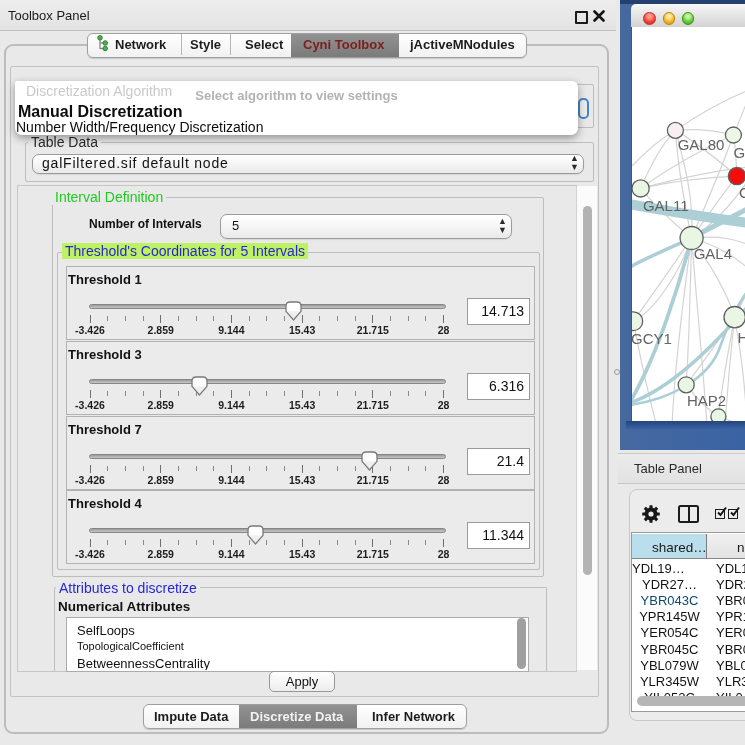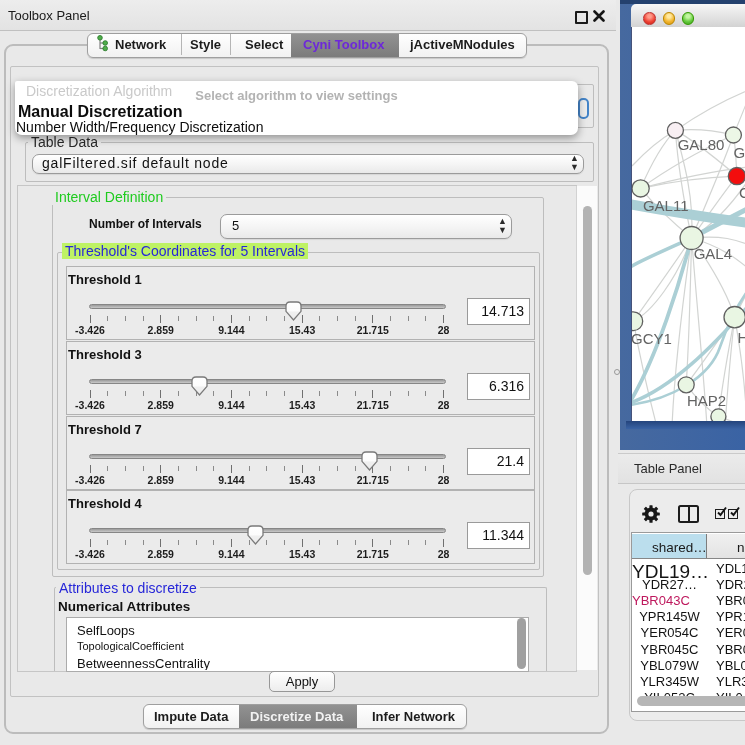--- a/index.html
+++ b/index.html
@@ -22,21 +22,21 @@
 <line x1="4" y1="3" x2="4" y2="14" stroke="#808080" stroke-width="1.2"></line>
 <line x1="4" y1="8" x2="9" y2="8" stroke="#808080" stroke-width="1.2"></line>
 <line x1="4" y1="13.5" x2="9" y2="13.5" stroke="#808080" stroke-width="1.2"></line>
 <circle cx="4" cy="2.8" r="2.3" fill="#4fae4b" stroke="#2e7d2e" stroke-width="0.9"></circle>
 <circle cx="9.2" cy="8" r="2.3" fill="#4fae4b" stroke="#2e7d2e" stroke-width="0.9"></circle>
 <circle cx="9.2" cy="13.5" r="2.3" fill="#4fae4b" stroke="#2e7d2e" stroke-width="0.9"></circle>
   </svg>
 <div class="abs" style="left:115px;top:37px;font-size:13px;font-weight:bold;color:#1c1c1c">Network</div>
 <div class="abs" style="left:190px;top:37px;font-size:13px;font-weight:bold;color:#1c1c1c">Style</div>
 <div class="abs" style="left:245px;top:37px;font-size:13px;font-weight:bold;color:#1c1c1c">Select</div>
-<div class="abs" style="left:303px;top:37px;font-size:13px;font-weight:bold;color:#6d28d9">Cyni Toolbox</div>
+<div class="abs" style="left:303px;top:37px;font-size:13px;font-weight:bold;color:#7f1d1d">Cyni Toolbox</div>
 <div class="abs" style="left:410px;top:37px;font-size:13px;font-weight:bold;color:#1c1c1c">jActiveMNodules</div>
 
 <div class="abs" style="left:10px;top:66px;width:587px;height:629px;border:1px solid #c2c2c2;border-radius:2px;background:#e9e9e9"></div>
 
 <div class="abs" style="left:25px;top:84px;width:567px;height:42px;border:1px solid #bdbdbd;border-radius:2px"></div>
 <div class="abs" style="left:578px;top:98px;width:7px;height:17px;border:2.2px solid #4484c8;border-radius:5px;background:#ededed"></div>
 
 <div class="abs" style="left:25px;top:142px;width:567px;height:38px;border:1px solid #bdbdbd;border-radius:2px"></div>
 <div class="abs" style="left:28px;top:134px;background:#e9e9e9;padding:0 3px;font-size:14px;color:#2a2a2a">Table Data</div>
 <div style="position:absolute;left:32px;top:154px;width:550px;height:18px;border-radius:7px;border:1px solid #9b9b9b;background:linear-gradient(#ffffff,#f4f4f4 55%,#e9e9e9);box-shadow:0 1px 1px rgba(0,0,0,0.08)"></div>
@@ -349,25 +349,25 @@
   </svg>
 <svg class="abs" style="left:729px;top:506px" width="12" height="12" viewBox="0 0 12 12">
     <path d="M2,6.5 L4.5,9 L10,1.5" stroke="#141414" stroke-width="1.9" fill="none"></path>
   </svg>
 
 <div class="abs" style="left:631px;top:532px;width:114px;height:178px;background:#fff;border:1px solid #9a9a9a;border-right:none"></div>
 <div class="abs" style="left:632px;top:534px;width:113px;height:24px;background:linear-gradient(#f0f0f0,#e3e3e3);border-bottom:1px solid #878787"></div>
 <div class="abs" style="left:632px;top:534px;width:74px;height:24px;background:#bbdeed;border-right:1px solid #7d7d7d"></div>
 <div class="abs" style="left:652px;top:540px;font-size:13.5px;color:#1a1a1a">shared…</div>
 <div class="abs" style="left:737px;top:540px;font-size:13.5px;color:#1a1a1a">na</div>
-<div class="abs" style="left:632px;top:561.0px;width:75px;text-align:right;font-size:19px;color:#131313">YDL19…</div>
+<div class="abs" style="left:632px;top:561.0px;width:75px;text-align:left;font-size:13px;color:#131313">YDL19…</div>
 <div class="abs" style="left:716px;top:561.0px;font-size:13px;color:#131313">YDL19</div>
 <div class="abs" style="left:632px;top:577.1px;width:75px;text-align:center;font-size:13px;color:#131313">YDR27…</div>
 <div class="abs" style="left:716px;top:577.1px;font-size:13px;color:#131313">YDR2</div>
-<div class="abs" style="left:632px;top:593.2px;width:75px;text-align:left;font-size:13px;color:#be185d">YBR043C</div>
+<div class="abs" style="left:632px;top:593.2px;width:75px;text-align:center;font-size:13px;color:#0c4a6e">YBR043C</div>
 <div class="abs" style="left:716px;top:593.2px;font-size:13px;color:#131313">YBR0</div>
 <div class="abs" style="left:632px;top:609.3px;width:75px;text-align:center;font-size:13px;color:#131313">YPR145W</div>
 <div class="abs" style="left:716px;top:609.3px;font-size:13px;color:#131313">YPR1</div>
 <div class="abs" style="left:632px;top:625.4px;width:75px;text-align:center;font-size:13px;color:#131313">YER054C</div>
 <div class="abs" style="left:716px;top:625.4px;font-size:13px;color:#131313">YER0</div>
 <div class="abs" style="left:632px;top:641.5px;width:75px;text-align:center;font-size:13px;color:#131313">YBR045C</div>
 <div class="abs" style="left:716px;top:641.5px;font-size:13px;color:#131313">YBR0</div>
 <div class="abs" style="left:632px;top:657.6px;width:75px;text-align:center;font-size:13px;color:#131313">YBL079W</div>
 <div class="abs" style="left:716px;top:657.6px;font-size:13px;color:#131313">YBL0</div>
 <div class="abs" style="left:632px;top:673.7px;width:75px;text-align:center;font-size:13px;color:#131313">YLR345W</div>

